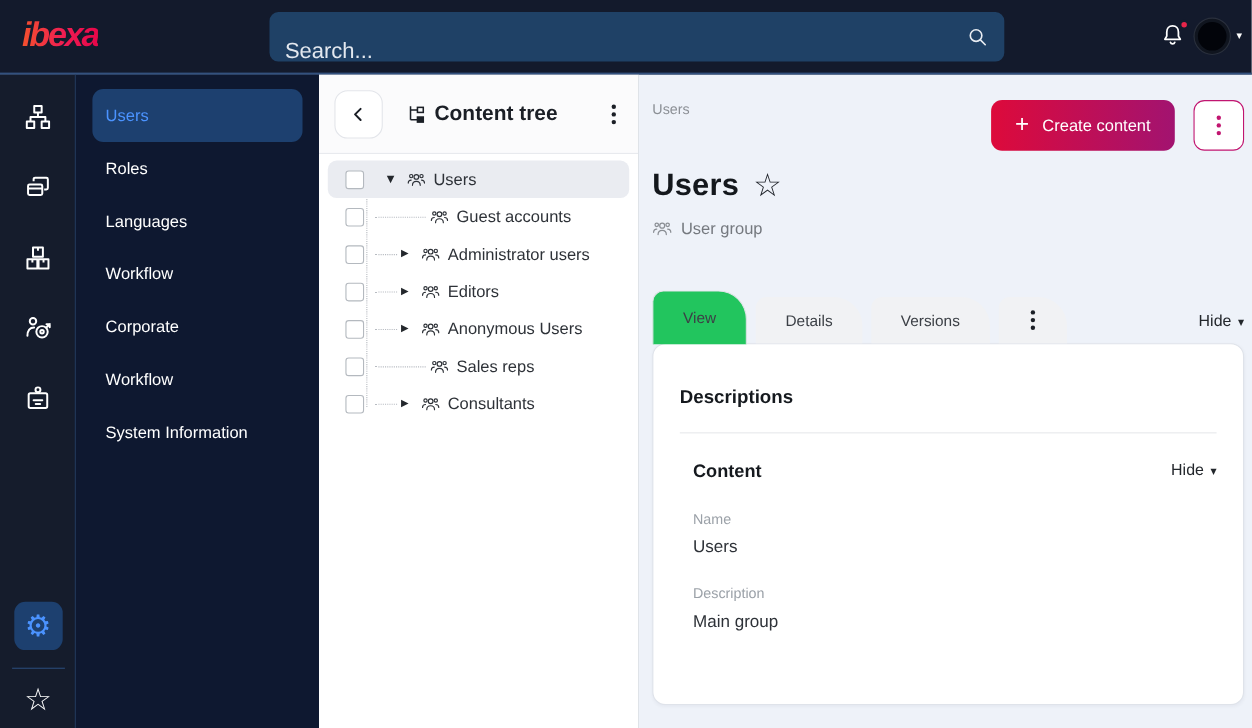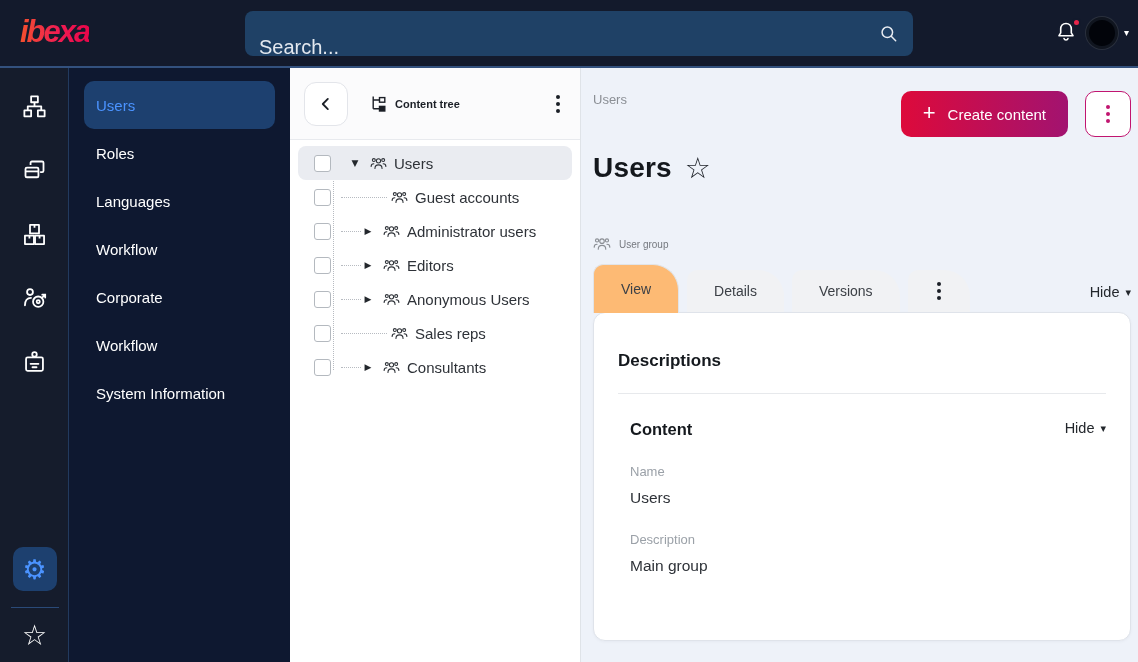--- a/index.html
+++ b/index.html
@@ -50,21 +50,21 @@
   .side-item.active { background:#1d406f; color:#4b93ff; }
 
   
   .tree-panel { position:absolute; top:68px; left:290px; width:291px; height:594px;
     background:#fff; border-right:1px solid #dfe3e8; }
   .tree-header { height:72px; display:flex; align-items:center; padding:0 14px;
     background:#fbfbfc; border-bottom:1px solid #e8eaee; }
   .collapse-btn { width:44px; height:44px; border:1px solid #e3e5ea; border-radius:12px;
     background:#fff; display:flex; align-items:center; justify-content:center; cursor:pointer; }
   .tree-title { margin-left:22px; display:flex; align-items:center; gap:8px;
-    font-size:11px; font-weight:bold; color:#1b1f26; }
+    font-size:19px; font-weight:bold; color:#1b1f26; }
   .kebab { display:flex; flex-direction:column; gap:3px; padding:6px; cursor:pointer; }
   .kebab i { width:4px; height:4px; border-radius:50%; background:currentColor; }
   .tree-kebab { margin-left:auto; color:#1b1f26; }
 
   .tree-list { position:relative; padding:6px 8px 0 8px; }
   .tree-vline { position:absolute; left:43px; top:30px; height:200px;
     border-left:1px dotted #b7bbc1; }
   .tree-row { position:relative; height:34px; display:flex; align-items:center;
     border-radius:8px; cursor:pointer; }
   .tree-row.selected { background:#eaecf1; }
@@ -88,27 +88,27 @@
     background:linear-gradient(90deg,#dd0a3b 0%,#a21370 100%);
     display:flex; align-items:center; gap:12px; cursor:pointer; }
   .plus-glyph { font-size:22px; font-weight:300; line-height:1; position:relative; top:-1px; }
   .main-kebab-btn { position:absolute; top:23px; right:7px; width:46px; height:46px;
     background:#fff; border:1px solid #c11570; border-radius:10px;
     display:flex; align-items:center; justify-content:center; cursor:pointer; color:#c11570; }
   .page-title { position:absolute; top:84px; left:12px; display:flex; align-items:center; gap:13px; }
   .page-title h1 { font-size:28px; font-weight:bold; color:#14181d; letter-spacing:.2px; }
   .title-star { font-family:"DejaVu Sans",sans-serif; font-size:29px; color:#1b1f26; line-height:1; cursor:pointer; }
   .content-type { position:absolute; top:131px; left:12px; display:flex; align-items:center;
-    gap:8px; color:#75797f; font-size:10px;margin-top:36px; }
+    gap:8px; color:#75797f; font-size:15px; }
 
   .tabs { position:absolute; top:196px; left:12px; right:7px; height:48px;
     display:flex; align-items:flex-end; z-index:3; }
   .tab { height:42px; padding:0 27px; margin-right:8px; display:flex; align-items:center;
     font-size:14px; color:#3c4046; background:#f1f2f4; border-radius:10px 26px 0 0; cursor:pointer; }
-  .tab.active { height:49px; margin-bottom:-1px; background:#fdba74;
+  .tab.active { height:49px; margin-bottom:-1px; background:#22c55e;
     border:1px solid #e1e4e8; border-bottom:none; position:relative; z-index:4; }
   .tab-kebab-tab { width:62px; justify-content:center; color:#1b1f26; }
   .hide-toggle { margin-left:auto; padding-bottom:12px; font-size:14.5px; color:#23272c;
     display:flex; align-items:center; gap:6px; cursor:pointer; }
   .hide-caret { font-family:"DejaVu Sans",sans-serif; font-size:11px; }
 
   .panel { position:absolute; top:244px; left:12px; right:7px; bottom:21px; background:#fff;
     border:1px solid #dfe3ea; border-radius:12px; z-index:1;
     box-shadow:0 1px 3px rgba(20,30,60,.04); }
   .panel-inner { padding:38px 24px 0 24px; }

